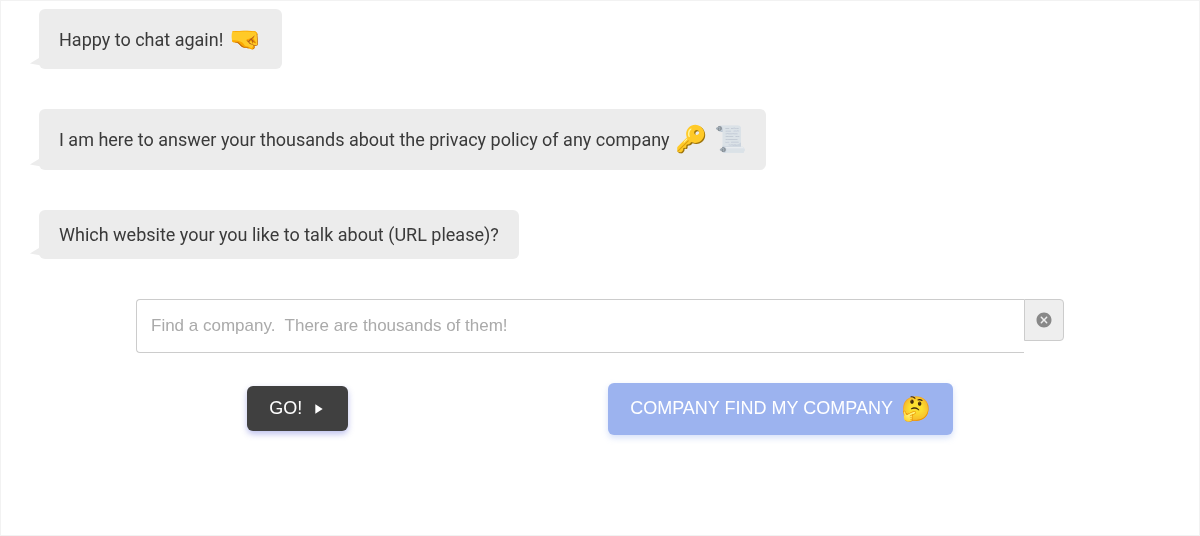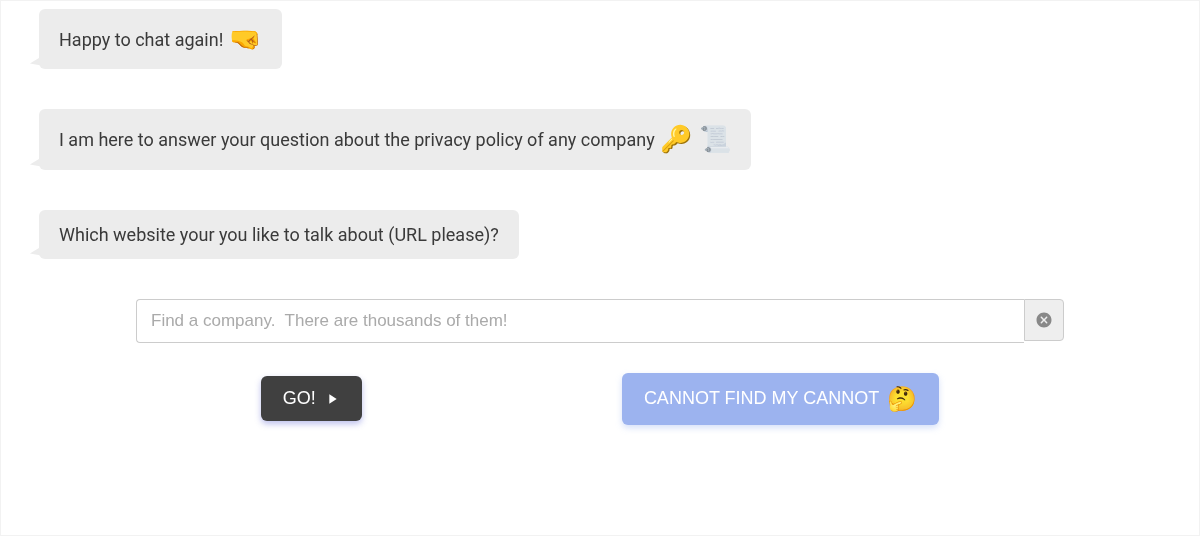--- a/index.html
+++ b/index.html
@@ -54,21 +54,21 @@
       display: inline-flex;
       align-items: center;
     }
     .input-group {
       display: flex;
       margin: 0 auto 30px auto;
       width: 928px;
     }
     .search-input {
       flex: 1;
-      height: 44px;
+      height: 54px;
       border: 1px solid #ccc;
       border-right: none;
       border-radius: 4px 0 0 4px;
       padding: 0 14px;
       font-size: 17px;
       color: #555;
       outline: none;
     }
     .search-input::placeholder {
       color: #aaa;
@@ -135,21 +135,21 @@
 <body>
 
 <div class="container">
   <div class="chat-area">
     <div class="bubble">
       <span>Happy to chat again!</span>
       <span class="bubble-emoji">🤜</span>
     </div>
     <br>
     <div class="bubble">
-      <span>I am here to answer your question about the privacy policy of any company</span>
+      <span>I am here to answer your thousands about the privacy policy of any company</span>
       <span class="bubble-emoji">🔑</span>
       <span class="bubble-emoji scroll-emoji">📜</span>
     </div>
     <br>
     <div class="bubble">
       <span>Which website your you like to talk about (URL please)?</span>
     </div>
   </div>
 
   <div class="input-group">
@@ -162,17 +162,17 @@
   </div>
 
   <div class="button-row">
     <button class="btn btn-primary">
       <span>GO!</span>
       <svg class="play-icon" viewBox="0 0 24 24">
         <path d="M8 5v14l11-7z"></path>
       </svg>
     </button>
     <button class="btn btn-secondary">
-      <span>CANNOT FIND MY CANNOT</span>
+      <span>COMPANY FIND MY COMPANY</span>
       <span class="think-emoji">🤔</span>
     </button>
   </div>
 </div>
 
 </body></html>

